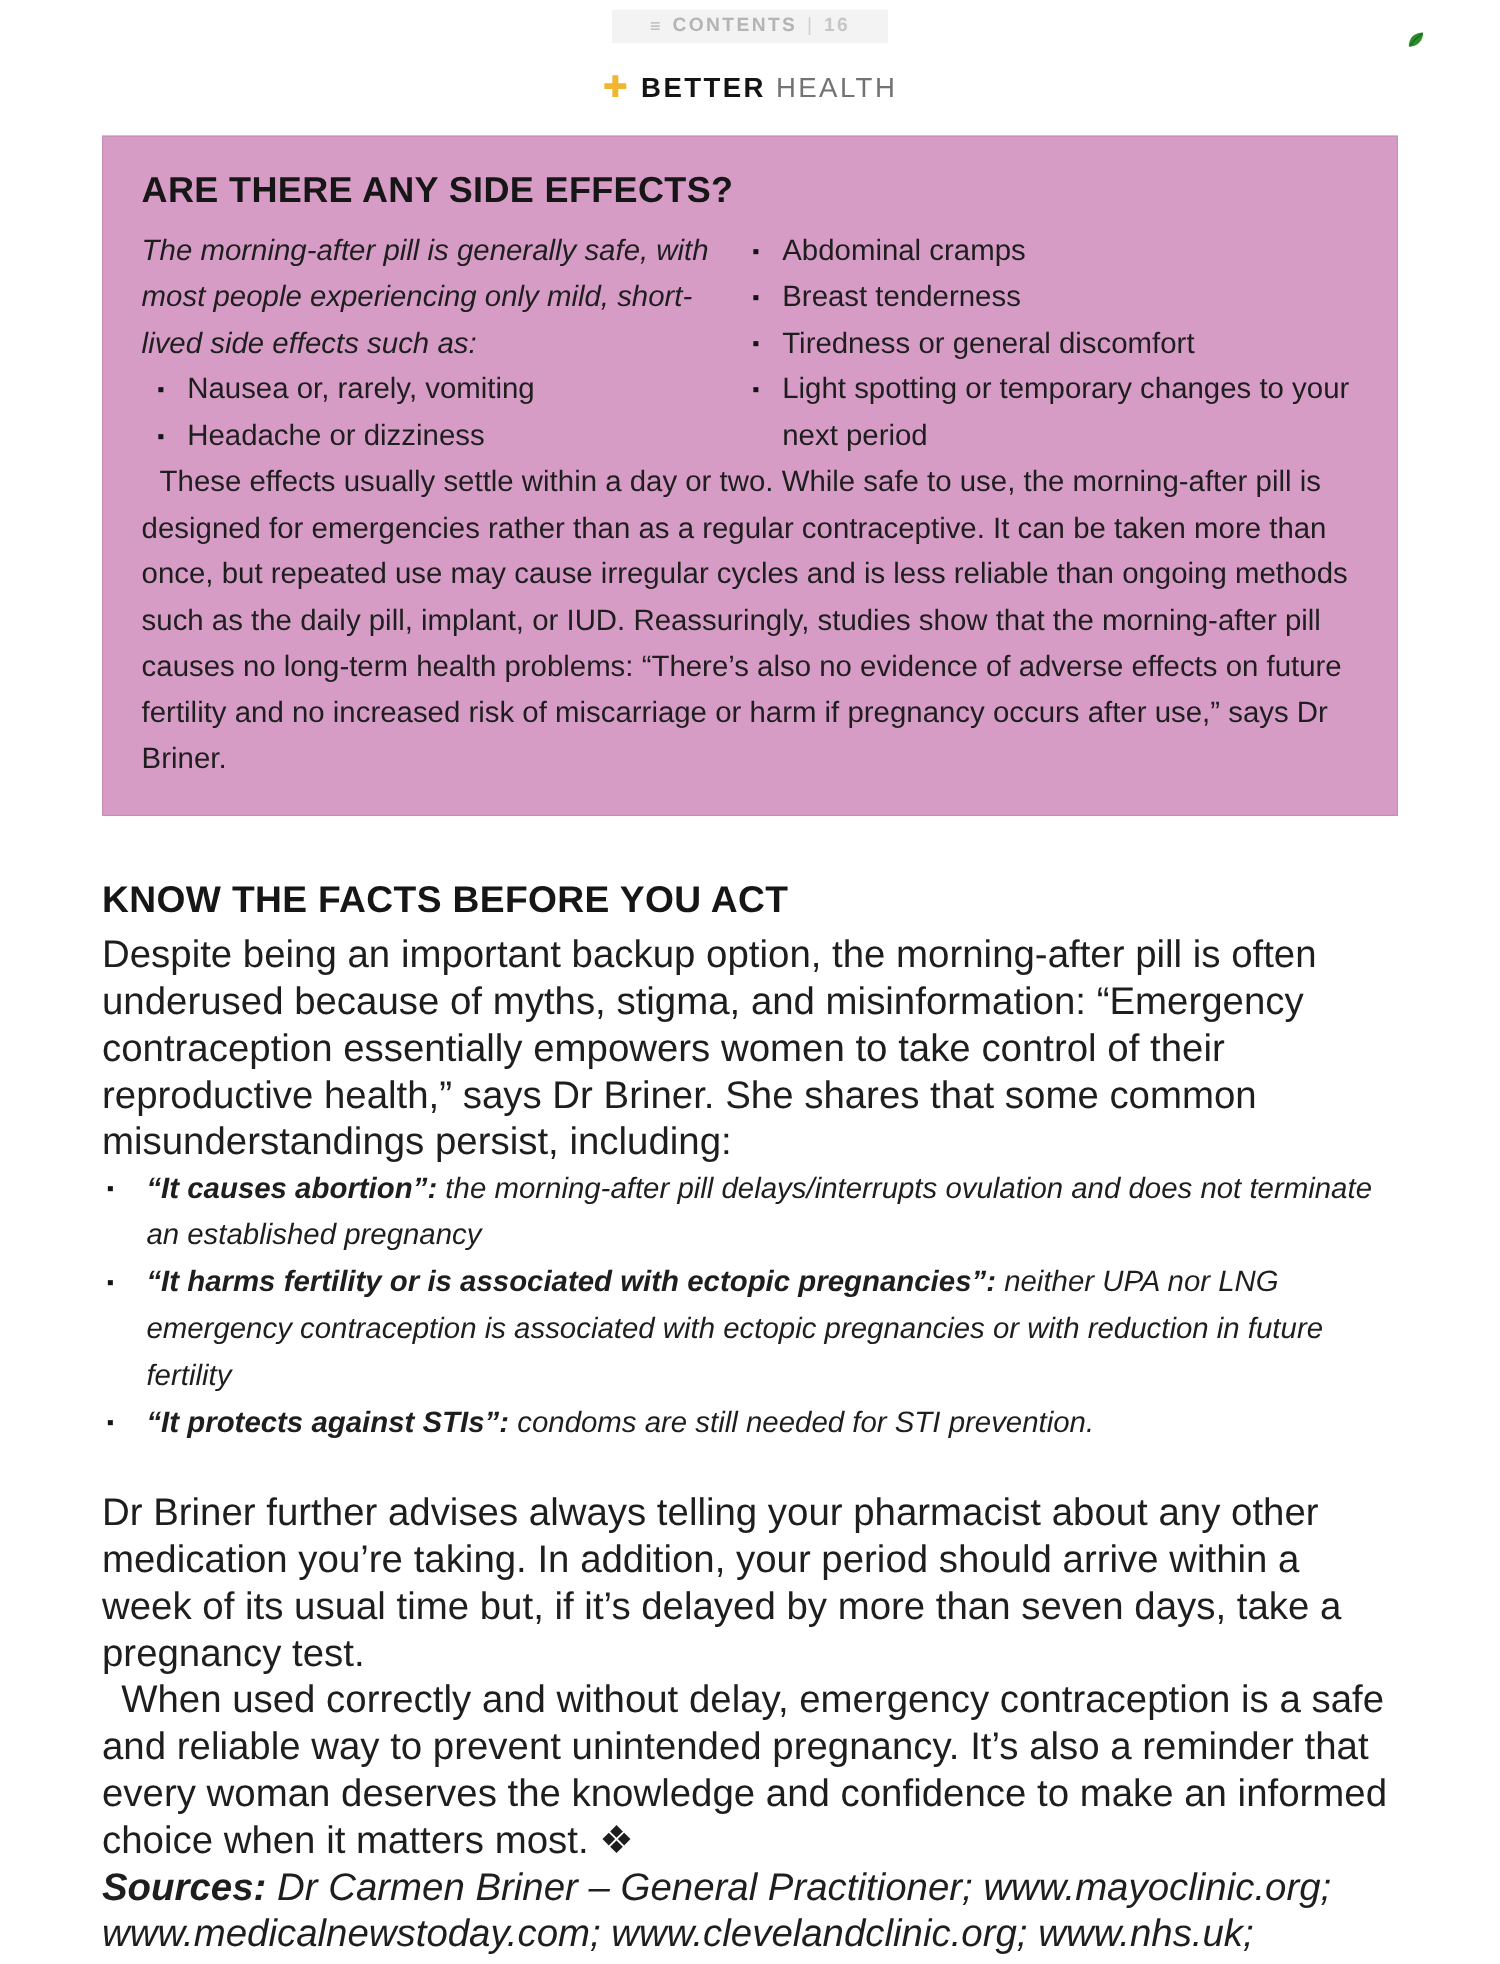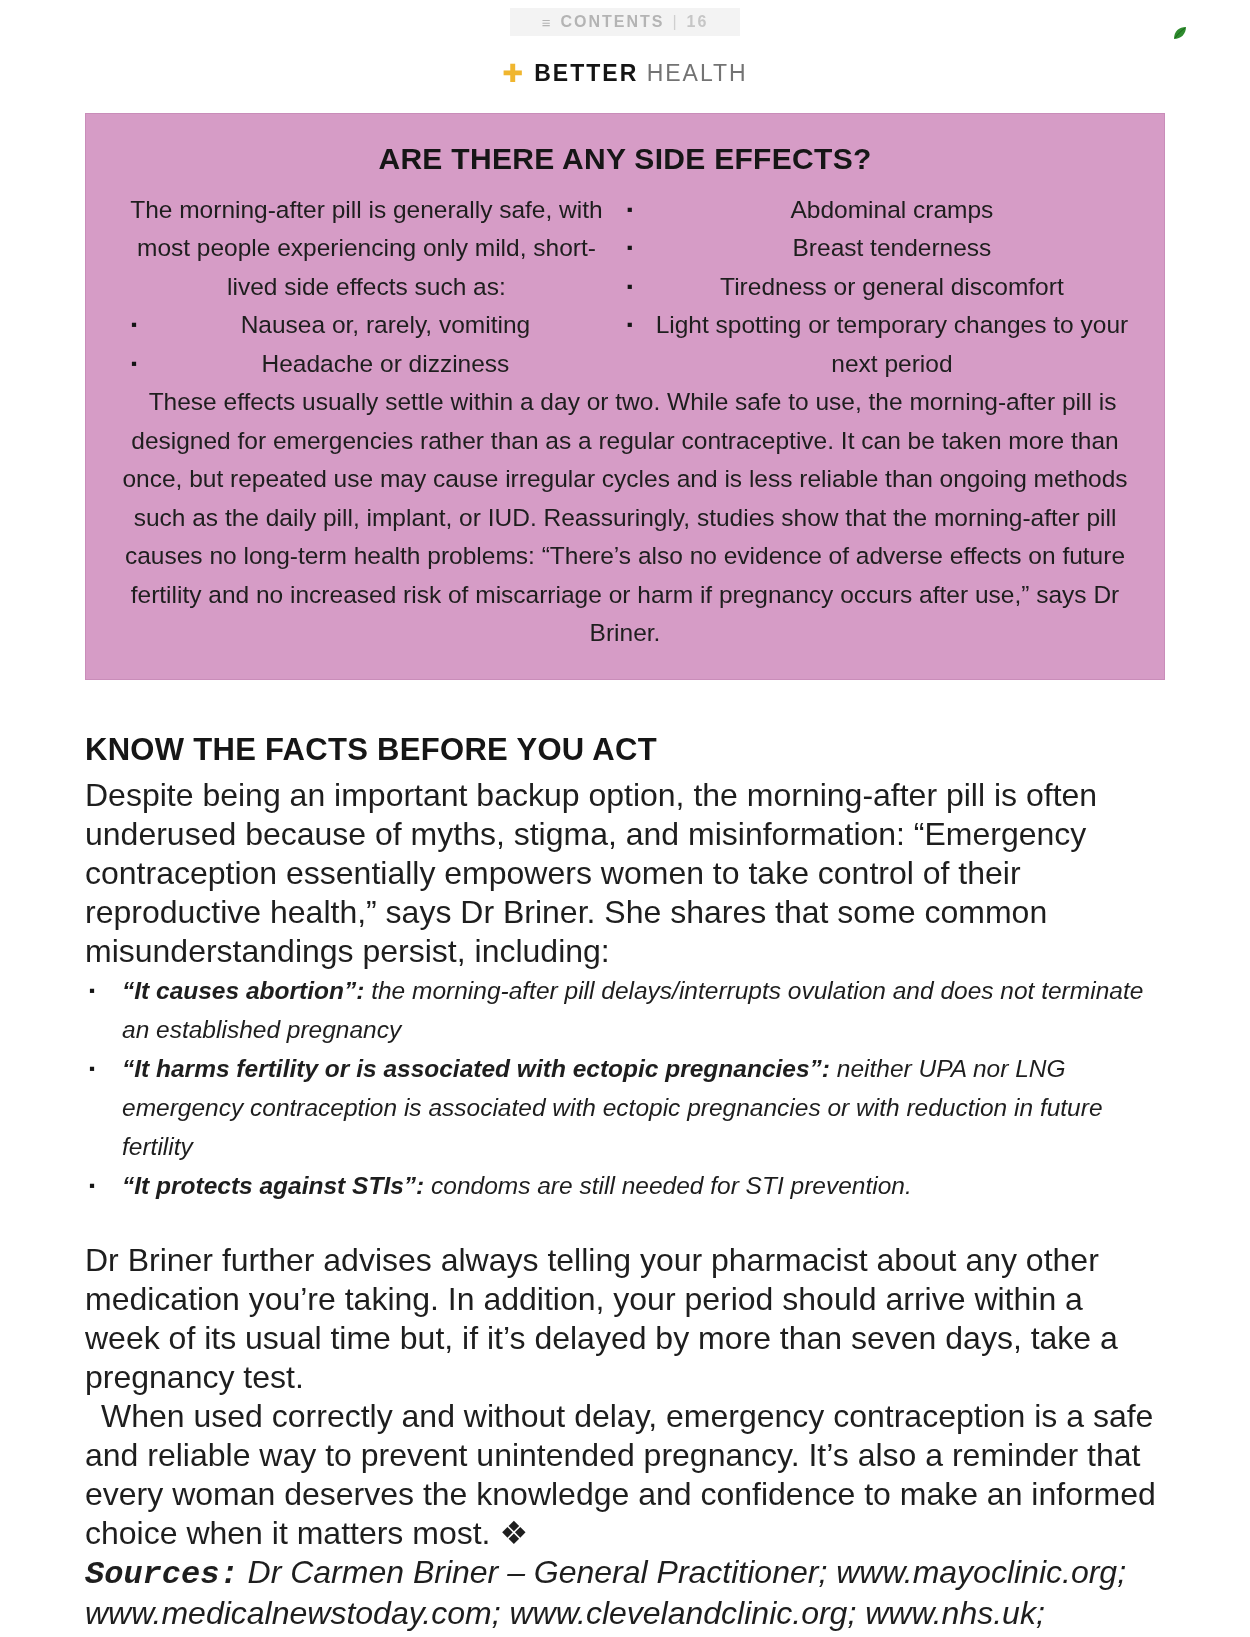--- a/index.html
+++ b/index.html
@@ -36,25 +36,25 @@
   .pink-box {
     margin-top: 26px;
     background: #d69cc6;
     border: 1px solid #c98db9;
     padding: 26px 32px 26px 32px;
   }
   .pink-box h2 {
     margin: 0 0 12px 0; font-size: 30px; letter-spacing: 0.3px;
     color: #161616; font-weight: 800;
   }
-  .pink-box, .pink-box p, .pink-box li { font-size: 24.5px; line-height: 38.5px; text-align: center; }
+  .pink-box, .pink-box p, .pink-box li { font-size: 24.5px; line-height: 38.5px; }
   .box-cols { display: flex; }
   .box-col-left { width: 49%; }
   .box-col-right { width: 51%; }
-  .box-col-left p { margin: 0; }
+  .box-col-left p { margin: 0; font-style: italic; }
 
   ul.box-bullets { list-style: none; margin: 0; padding: 0; }
   ul.box-bullets li { position: relative; padding-left: 38px; }
   ul.box-bullets li::before {
     content: "▪"; position: absolute; left: 13px; top: 0; font-size: 17px; color: #141414;
   }
   .box-col-right ul.box-bullets li { padding-left: 37px; }
   .box-col-right ul.box-bullets li::before { left: 12px; }
 
   .box-para { margin: 0; text-indent: 15px; }
@@ -76,21 +76,21 @@
   }
   ul.main-bullets li b { font-weight: 800; }
 
   .para-gap { margin-top: 36px !important; }
   .para-indent { text-indent: 16px; }
 
   .sources {
     margin-top: 28px; font-size: 17.5px; line-height: 21px;
     font-style: italic; color: #1e1e1e;
   }
-  .sources .src-label { font-weight: 800; font-family: Liberation Mono, monospace; }
+  .sources .src-label { font-weight: 800; }
 </style>
 </head>
 <body>
 
 <div class="page">
 
   <div class="contents-bar">
     <span class="menu-glyph">≡</span>
     <span>CONTENTS</span>
     <span class="divider">|</span>

